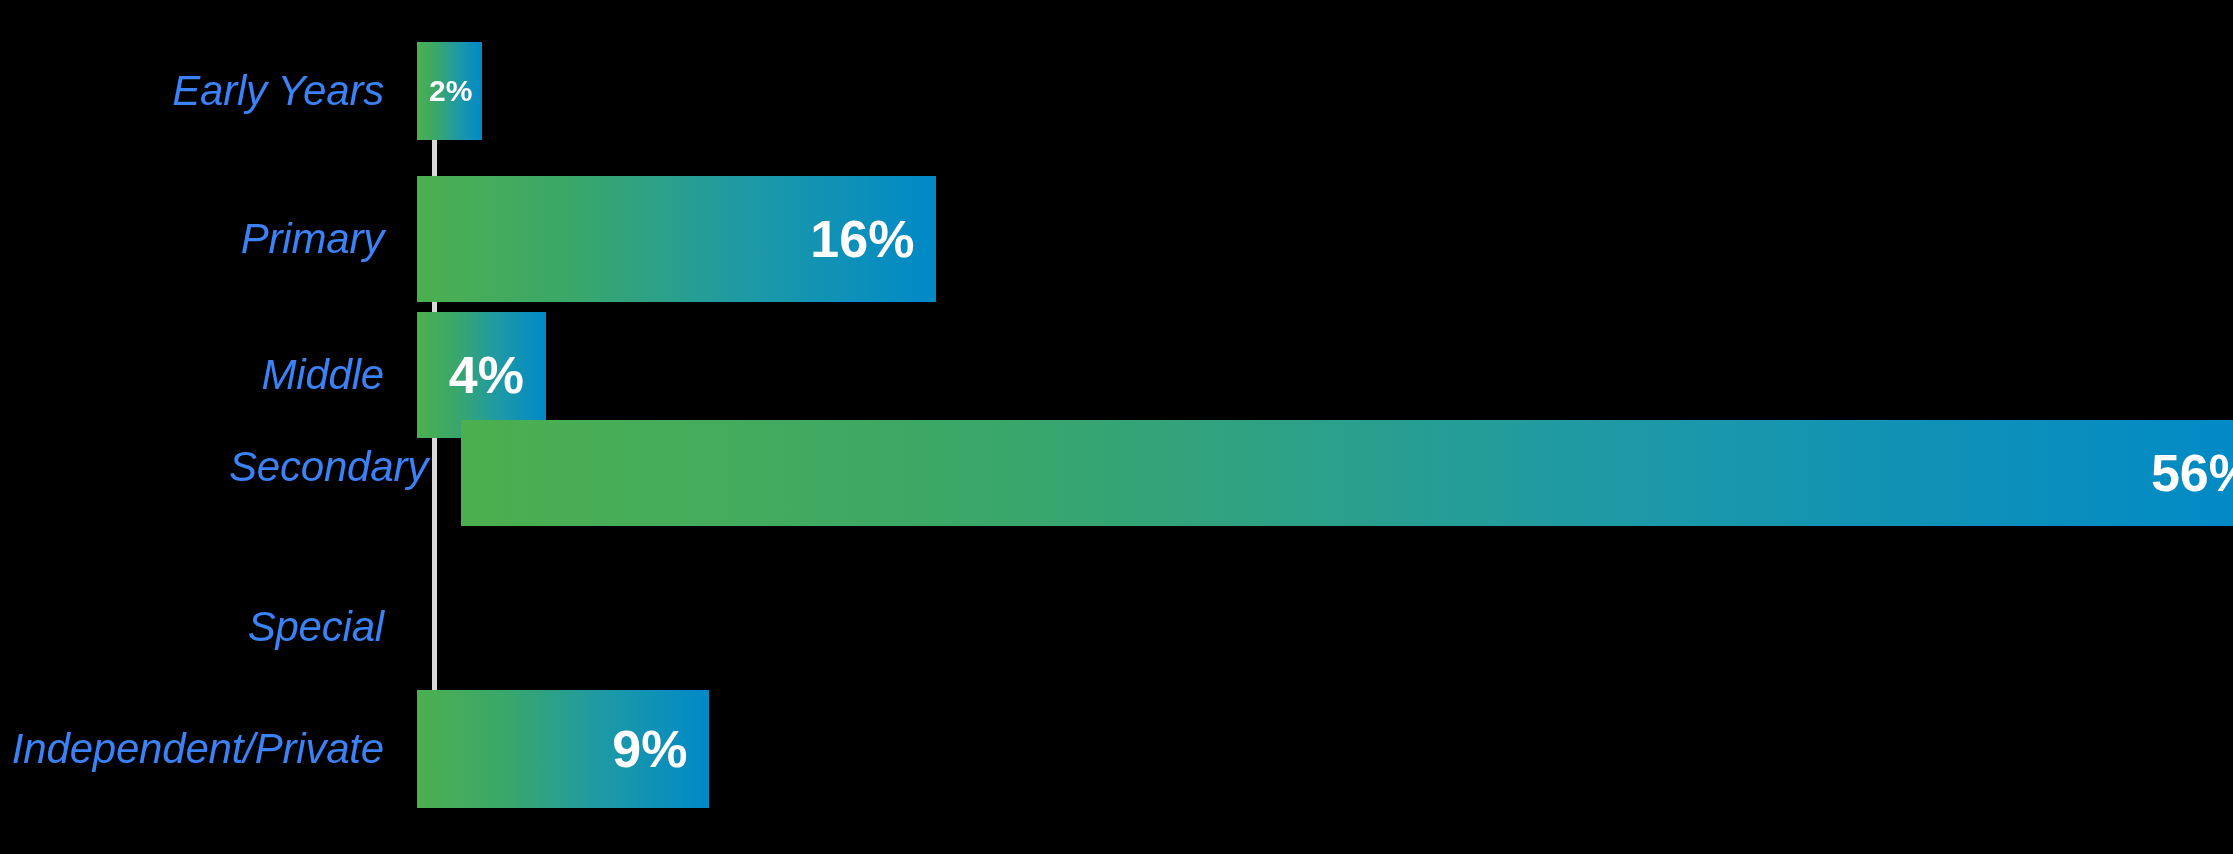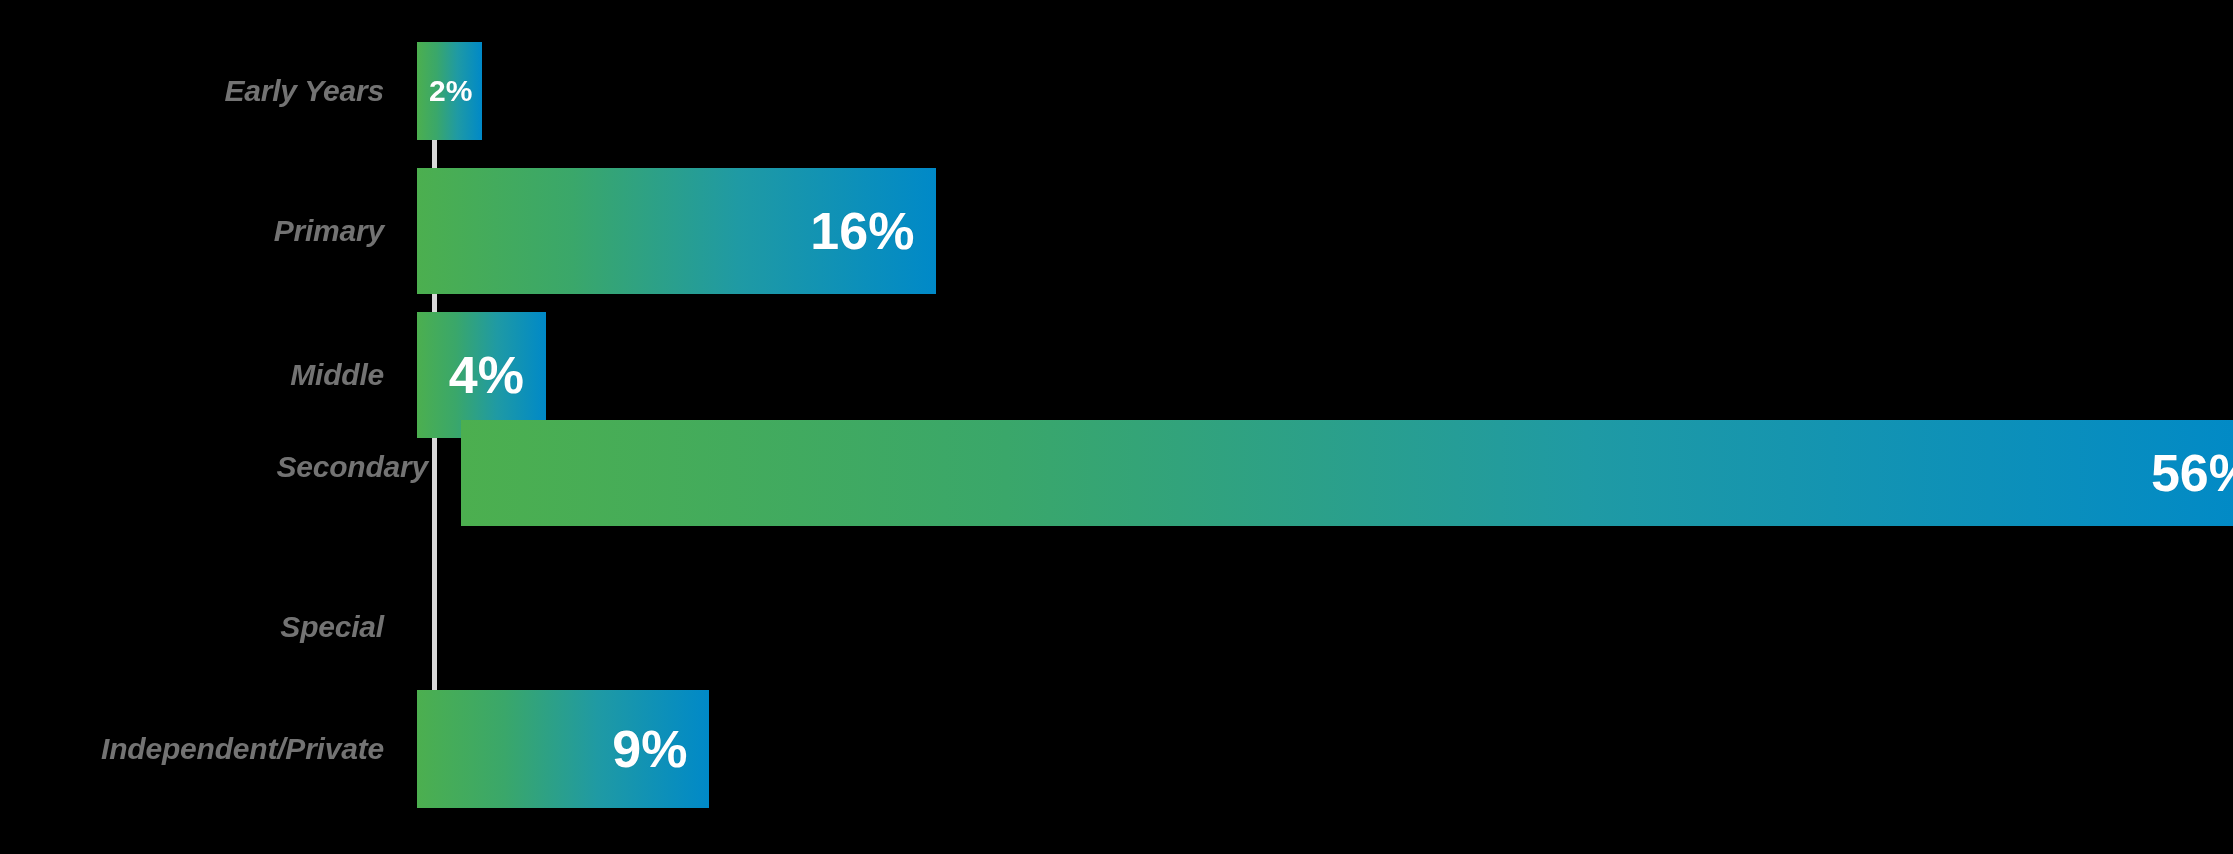--- a/index.html
+++ b/index.html
@@ -54,24 +54,24 @@
   }
 
   .cat-label {
     width: 412px;
     flex: 0 0 412px;
     display: flex;
     align-items: center;
     justify-content: flex-end;
     padding-right: 28px;
     box-sizing: border-box;
-    color: #737373;
+    color: #3b82f6;
     font-style: italic;
-    font-size: 30px;
-    font-weight: 700;
+    font-size: 42px;
+    font-weight: 400;
     letter-spacing: -0.2px;
     white-space: nowrap;
   }
 
   .bar-track {
     position: relative;
     flex: 1 1 auto;
     margin-left: 5px;
     display: flex;
     align-items: center;
@@ -113,21 +113,21 @@
 
     <div class="bar-row" style="top:42px; height:98px;">
       <div class="cat-label">Early Years</div>
       <div class="bar-track">
         <div class="bar tiny" style="width:3.6%;">
           <span class="bar-value">2%</span>
         </div>
       </div>
     </div>
 
-    <div class="bar-row" style="top:168px; height:126px;">
+    <div class="bar-row" style="top:176px; height:126px;">
       <div class="cat-label">Primary</div>
       <div class="bar-track">
         <div class="bar" style="width:28.6%;">
           <span class="bar-value">16%</span>
         </div>
       </div>
     </div>
 
     <div class="bar-row" style="top:312px; height:126px;">
       <div class="cat-label">Middle</div>

